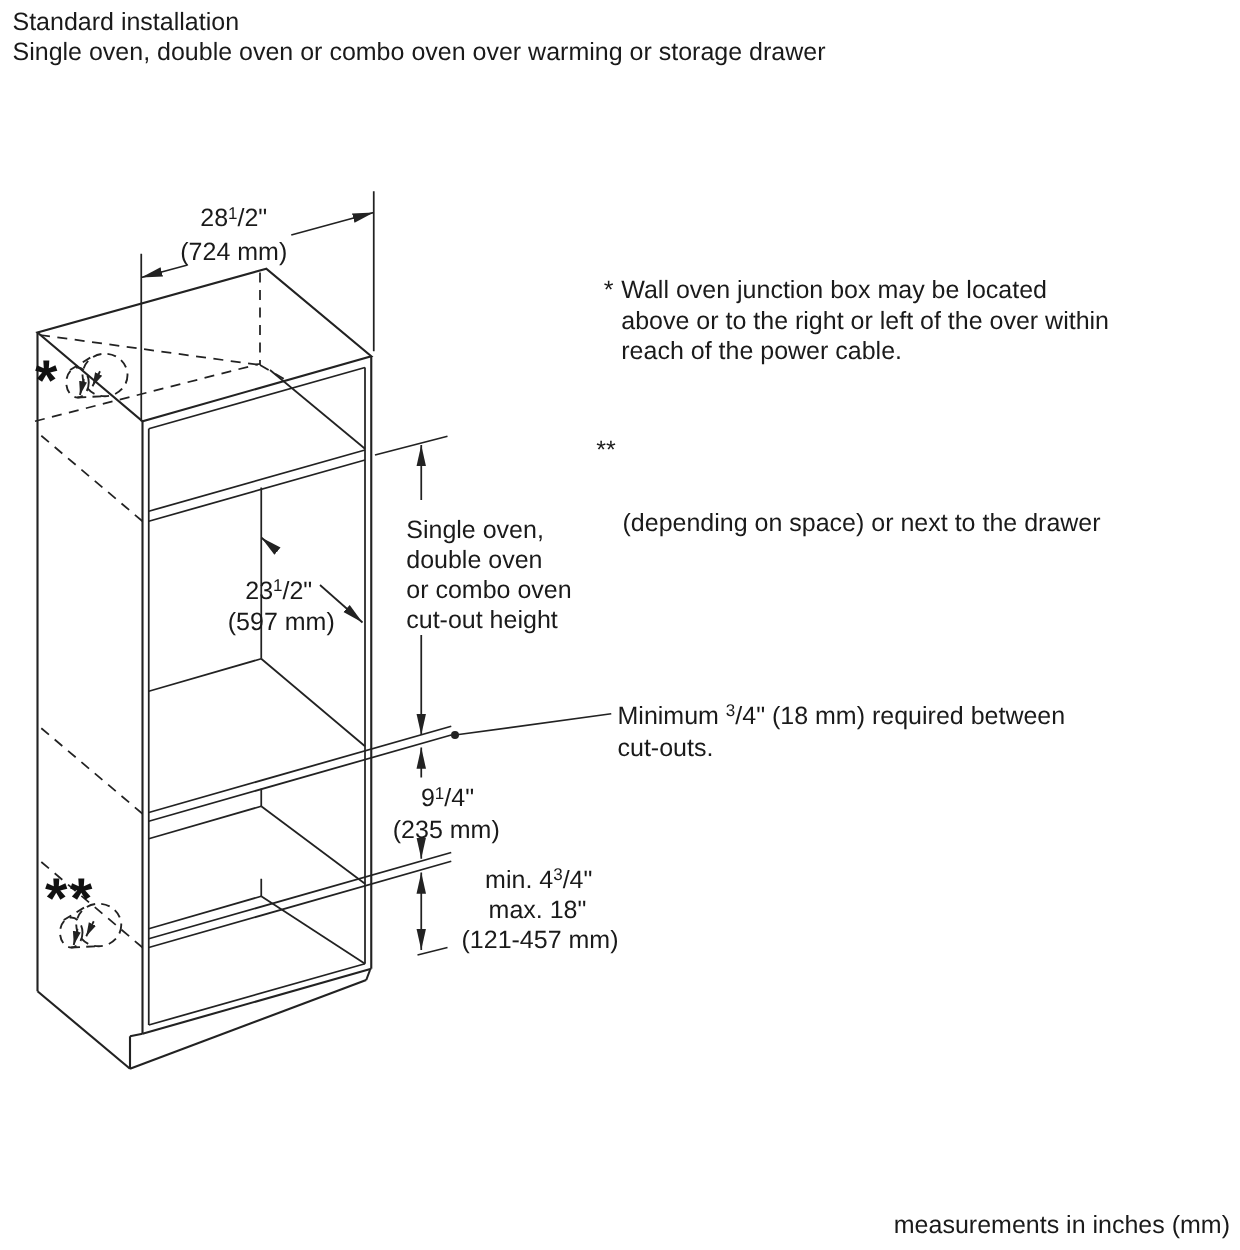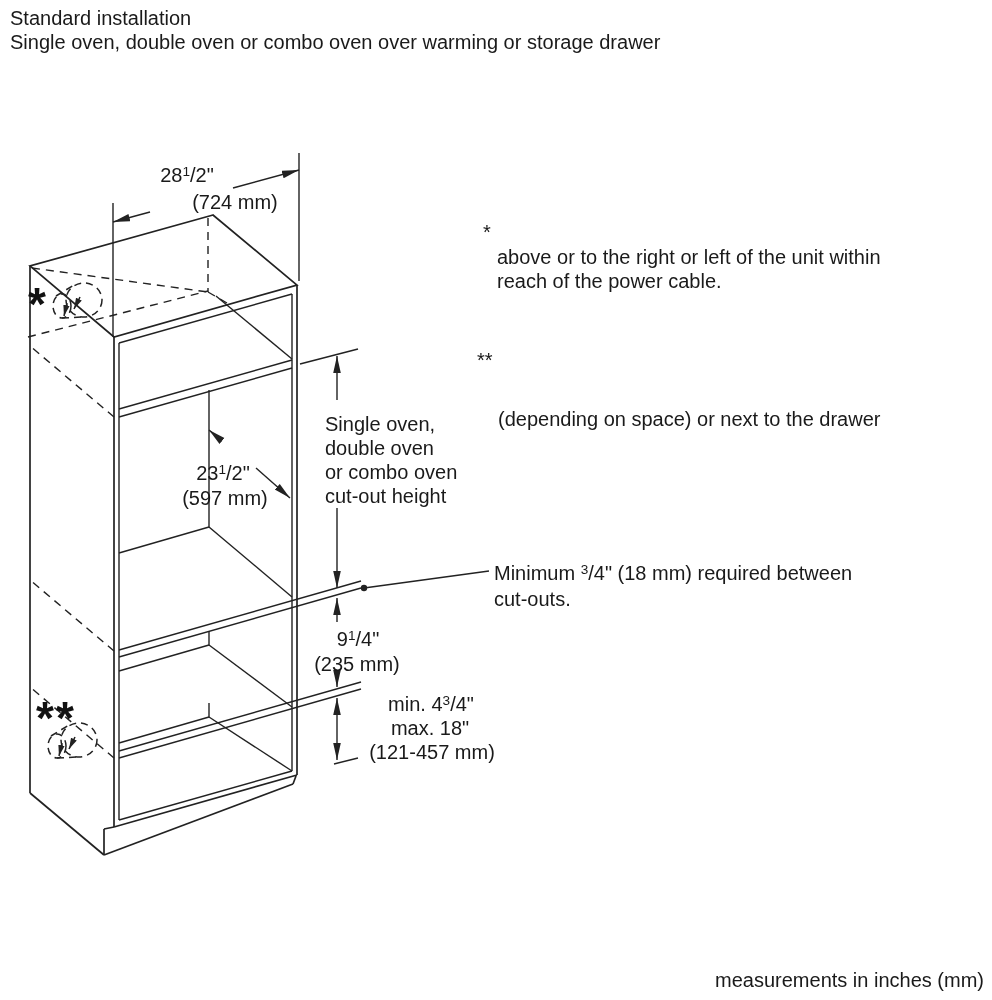--- a/index.html
+++ b/index.html
@@ -128,34 +128,35 @@
       <line x1="364" y1="588" x2="489" y2="571"></line>
     </g>
   </svg>
 
   <div class="ast" style="left:28px;top:281px;">*</div>
   <div class="ast" style="left:36px;top:695px;letter-spacing:2px;">**</div>
 
   <div class="t ctr" style="left:187px;top:163px;">
     <span>28</span><span class="sup">1</span><span>/2"</span>
   </div>
-  <div class="t ctr" style="left:187px;top:190px;margin-left:48px;">(724 mm)</div>
+  <div class="t ctr" style="left:187px;top:190px;">(724 mm)</div>
 
   <div class="t ctr" style="left:223px;top:461px;">
     <span>23</span><span class="sup">1</span><span>/2"</span>
   </div>
   <div class="t ctr" style="left:225px;top:486px;">(597 mm)</div>
 
   <div class="t" style="left:325px;top:412px;">Single oven,</div>
   <div class="t" style="left:325px;top:436px;">double oven</div>
   <div class="t" style="left:325px;top:460px;">or combo oven</div>
   <div class="t" style="left:325px;top:484px;">cut-out height</div>
 
   <div class="mk" style="left:483px;top:220px;">*</div>
-  <div class="t" style="left:497px;top:245px;">above or to the right or left of the unit within</div>
+  <div class="t" style="left:497px;top:220px;">Wall oven junction box may be located</div>
+  <div class="t" style="left:497px;top:245px;">above or to the right or left of the over within</div>
   <div class="t" style="left:497px;top:269px;">reach of the power cable.</div>
 
   <div class="mk" style="left:477px;top:348px;">**</div>
   <div class="t" style="left:498px;top:372px;margin-top:35px;">(depending on space) or next to the drawer</div>
 
   <div class="t" style="left:494px;top:561px;">
     <span>Minimum </span><span class="sup">3</span><span>/4" (18 mm) required between</span>
   </div>
   <div class="t" style="left:494px;top:587px;">cut-outs.</div>
 

